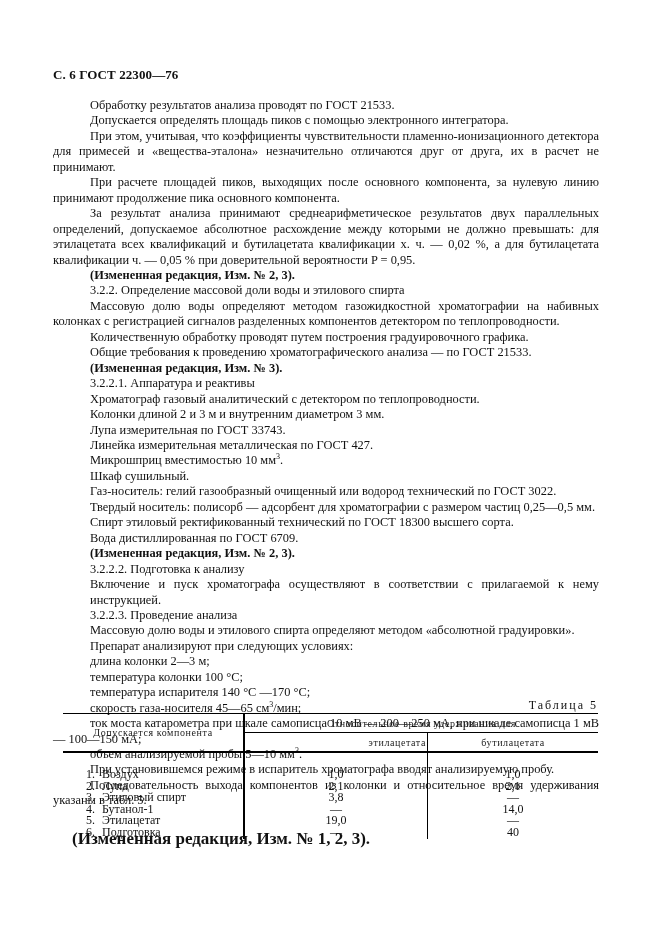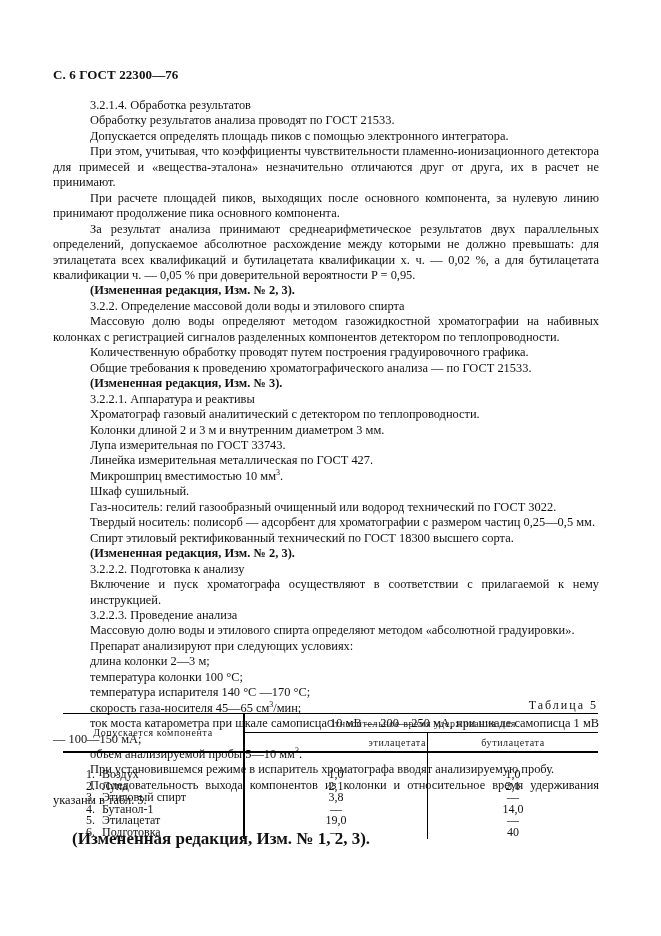--- a/index.html
+++ b/index.html
@@ -43,21 +43,20 @@
     .footnote {
       position: absolute; left: 72px; top: 829px; font-weight: bold; font-size: 17px;
     }
   </style>
 </head>
 <body>
 
 <div class="page-header">С. 6 ГОСТ 22300—76</div>
 
 <div class="body-text">
-  <p class="p sub"><span>3.2.1.4.  Обработка результатов</span></p>
   <p class="p sub"><span>Обработку результатов анализа проводят по ГОСТ 21533.</span></p>
   <p class="p sub"><span>Допускается определять площадь пиков с помощью электронного интегратора.</span></p>
   <p class="p ind"><span>При этом, учитывая, что коэффициенты чувствительности пламенно-ионизационного детектора для примесей и «вещества-эталона» незначительно отличаются друг от друга, их в расчет не принимают.</span></p>
   <p class="p ind"><span>При расчете площадей пиков, выходящих после основного компонента, за нулевую линию принимают продолжение пика основного компонента.</span></p>
   <p class="p ind"><span>За результат анализа принимают среднеарифметическое результатов двух параллельных определений, допускаемое абсолютное расхождение между которыми не должно превышать: для этилацетата всех квалификаций и бутилацетата квалификации х. ч. — 0,02 %, а для бутилацетата квалификации ч. — 0,05 % при доверительной вероятности P = 0,95.</span></p>
   <p class="p sub bold"><span>(Измененная редакция, Изм. № 2, 3).</span></p>
   <p class="p sub"><span>3.2.2.  Определение массовой доли воды и этилового спирта</span></p>
   <p class="p ind"><span>Массовую долю воды определяют методом газожидкостной хроматографии на набивных колонках с регистрацией сигналов разделенных компонентов детектором по теплопроводности.</span></p>
   <p class="p sub"><span>Количественную обработку проводят путем построения градуировочного графика.</span></p>
   <p class="p sub"><span>Общие требования к проведению хроматографического анализа — по ГОСТ 21533.</span></p>
@@ -65,20 +64,21 @@
   <p class="p sub"><span>3.2.2.1.  Аппаратура и реактивы</span></p>
   <p class="p sub"><span>Хроматограф газовый аналитический с детектором по теплопроводности.</span></p>
   <p class="p sub"><span>Колонки длиной 2 и 3 м и внутренним диаметром 3 мм.</span></p>
   <p class="p sub"><span>Лупа измерительная по ГОСТ 33743.</span></p>
   <p class="p sub"><span>Линейка измерительная металлическая по ГОСТ 427.</span></p>
   <p class="p sub"><span>Микрошприц вместимостью 10 мм</span><sup>3</sup><span>.</span></p>
   <p class="p sub"><span>Шкаф сушильный.</span></p>
   <p class="p sub"><span>Газ-носитель: гелий газообразный очищенный или водород технический по ГОСТ 3022.</span></p>
   <p class="p sub"><span>Твердый носитель: полисорб — адсорбент для хроматографии с размером частиц 0,25—0,5 мм.</span></p>
   <p class="p sub"><span>Спирт этиловый ректификованный технический по ГОСТ 18300 высшего сорта.</span></p>
+  <p class="p sub"><span>Вода дистиллированная по ГОСТ 6709.</span></p>
   <p class="p sub bold"><span>(Измененная редакция, Изм. № 2, 3).</span></p>
   <p class="p sub"><span>3.2.2.2.  Подготовка к анализу</span></p>
   <p class="p sub"><span>Включение и пуск хроматографа осуществляют в соответствии с прилагаемой к нему инструкцией.</span></p>
   <p class="p sub"><span>3.2.2.3.  Проведение анализа</span></p>
   <p class="p sub"><span>Массовую долю воды и этилового спирта определяют методом «абсолютной градуировки».</span></p>
   <p class="p sub"><span>Препарат анализируют при следующих условиях:</span></p>
   <p class="p sub"><span>длина колонки 2—3 м;</span></p>
   <p class="p sub"><span>температура колонки 100 °С;</span></p>
   <p class="p sub"><span>температура испарителя 140 °С —170 °С;</span></p>
   <p class="p sub"><span>скорость газа-носителя 45—65 см</span><sup>3</sup><span>/мин;</span></p>

